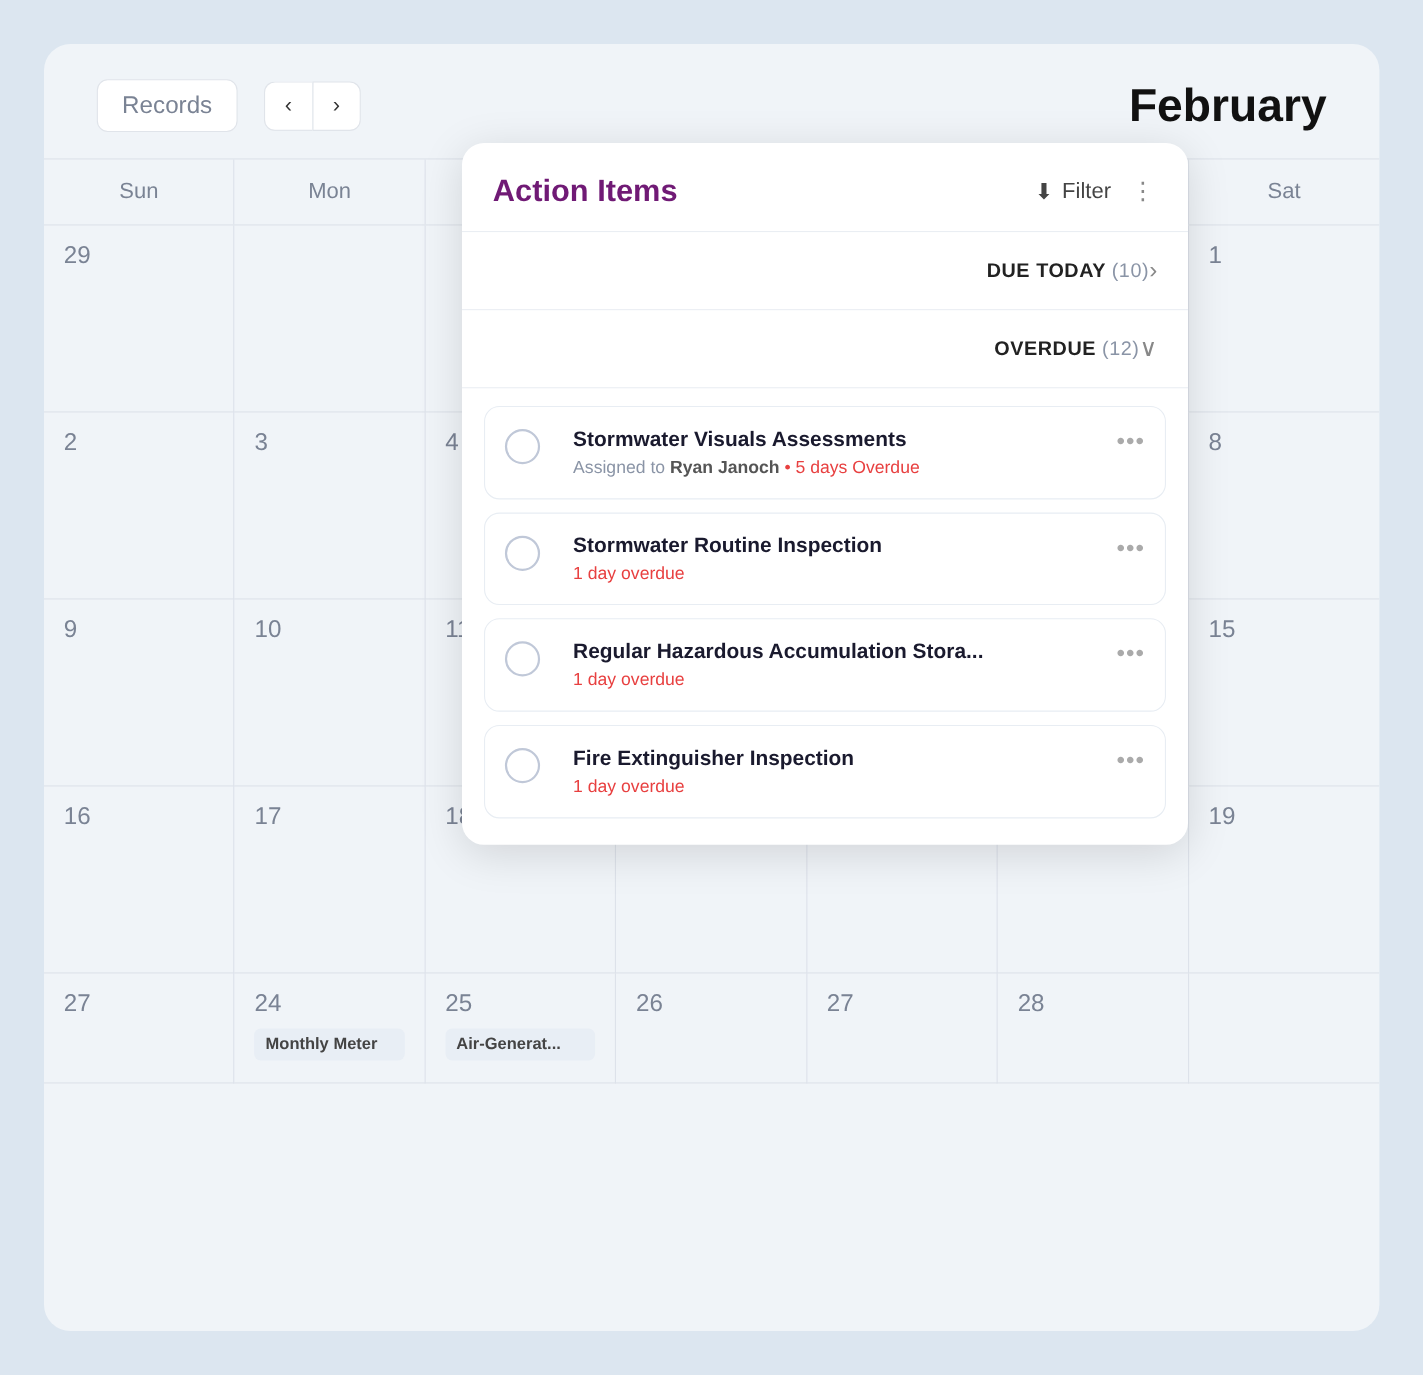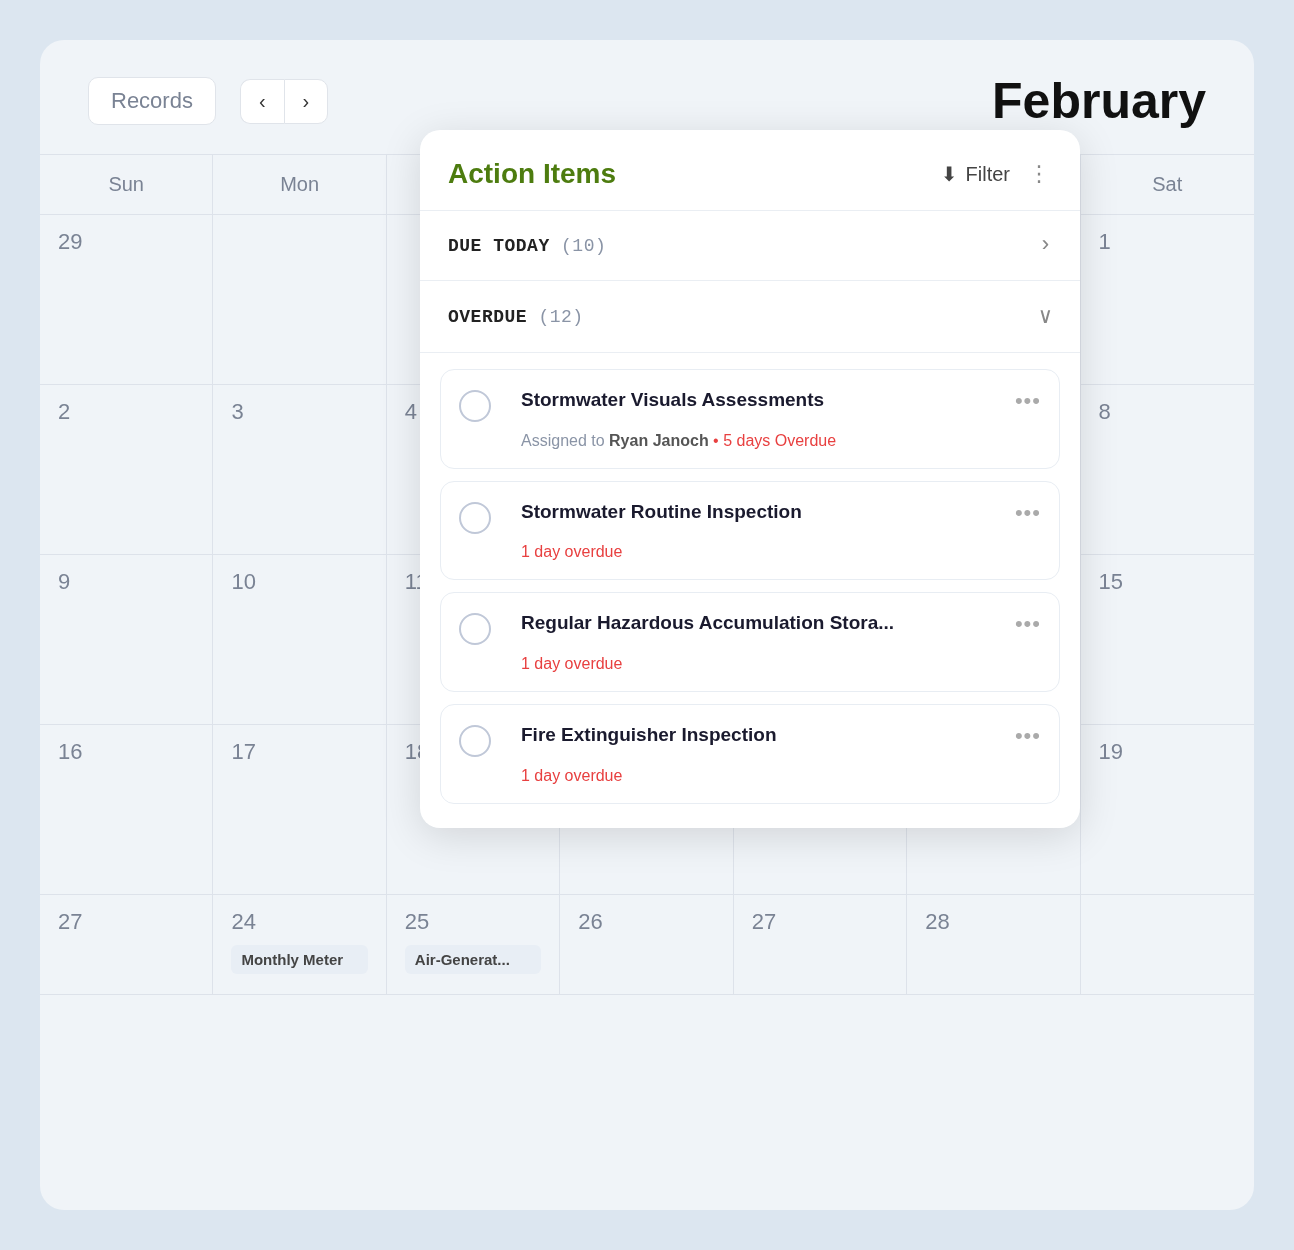--- a/index.html
+++ b/index.html
@@ -57,21 +57,21 @@
       cursor: pointer;
     }
     .nav-btn:first-child {
       border-radius: 10px 0 0 10px;
       border-right: none;
     }
     .nav-btn:last-child {
       border-radius: 0 10px 10px 0;
     }
     .month-title {
-      font-size: 50px;
+      font-size: 42px;
       font-weight: 700;
       color: #111;
     }
     
     .calendar {
       width: 100%;
       border-top: 1.5px solid #dde2ea;
       position: relative;
     }
     .calendar-header-row {
@@ -137,21 +137,21 @@
     .action-panel-header {
       display: flex;
       align-items: center;
       justify-content: space-between;
       padding: 28px 28px 20px 28px;
       border-bottom: 1.5px solid #eaeef3;
     }
     .action-panel-title {
       font-size: 28px;
       font-weight: 700;
-      color: #4d7c0f;
+      color: #701a75;
     }
     .action-panel-actions {
       display: flex;
       align-items: center;
       gap: 18px;
     }
     .filter-btn {
       display: flex;
       align-items: center;
       gap: 8px;
@@ -167,25 +167,24 @@
       color: #888;
       cursor: pointer;
       background: none;
       border: none;
       letter-spacing: 2px;
     }
     
     .section-row {
       display: flex;
       align-items: center;
-      justify-content: space-between;
+      justify-content: flex-end;
       padding: 22px 28px;
       border-bottom: 1.5px solid #eaeef3;
       cursor: pointer;
-      font-family: Liberation Mono, monospace;
     }
     .section-label {
       font-size: 18px;
       font-weight: 700;
       color: #222;
       letter-spacing: 0.5px;
       text-transform: uppercase;
     }
     .section-count {
       color: #8a94a6;
@@ -230,21 +229,21 @@
     .action-item-text {}
     .action-item-title {
       font-size: 19px;
       font-weight: 600;
       color: #1a1a2e;
       line-height: 1.3;
     }
     .action-item-sub {
       font-size: 16px;
       color: #8a94a6;
-      margin-top: 19px;
+      margin-top: 4px;
     }
     .action-item-sub .assigned-name {
       font-weight: 700;
       color: #555;
     }
     .action-item-sub .overdue-red {
       color: #e84040;
       font-weight: 500;
     }
     .action-item-more {

